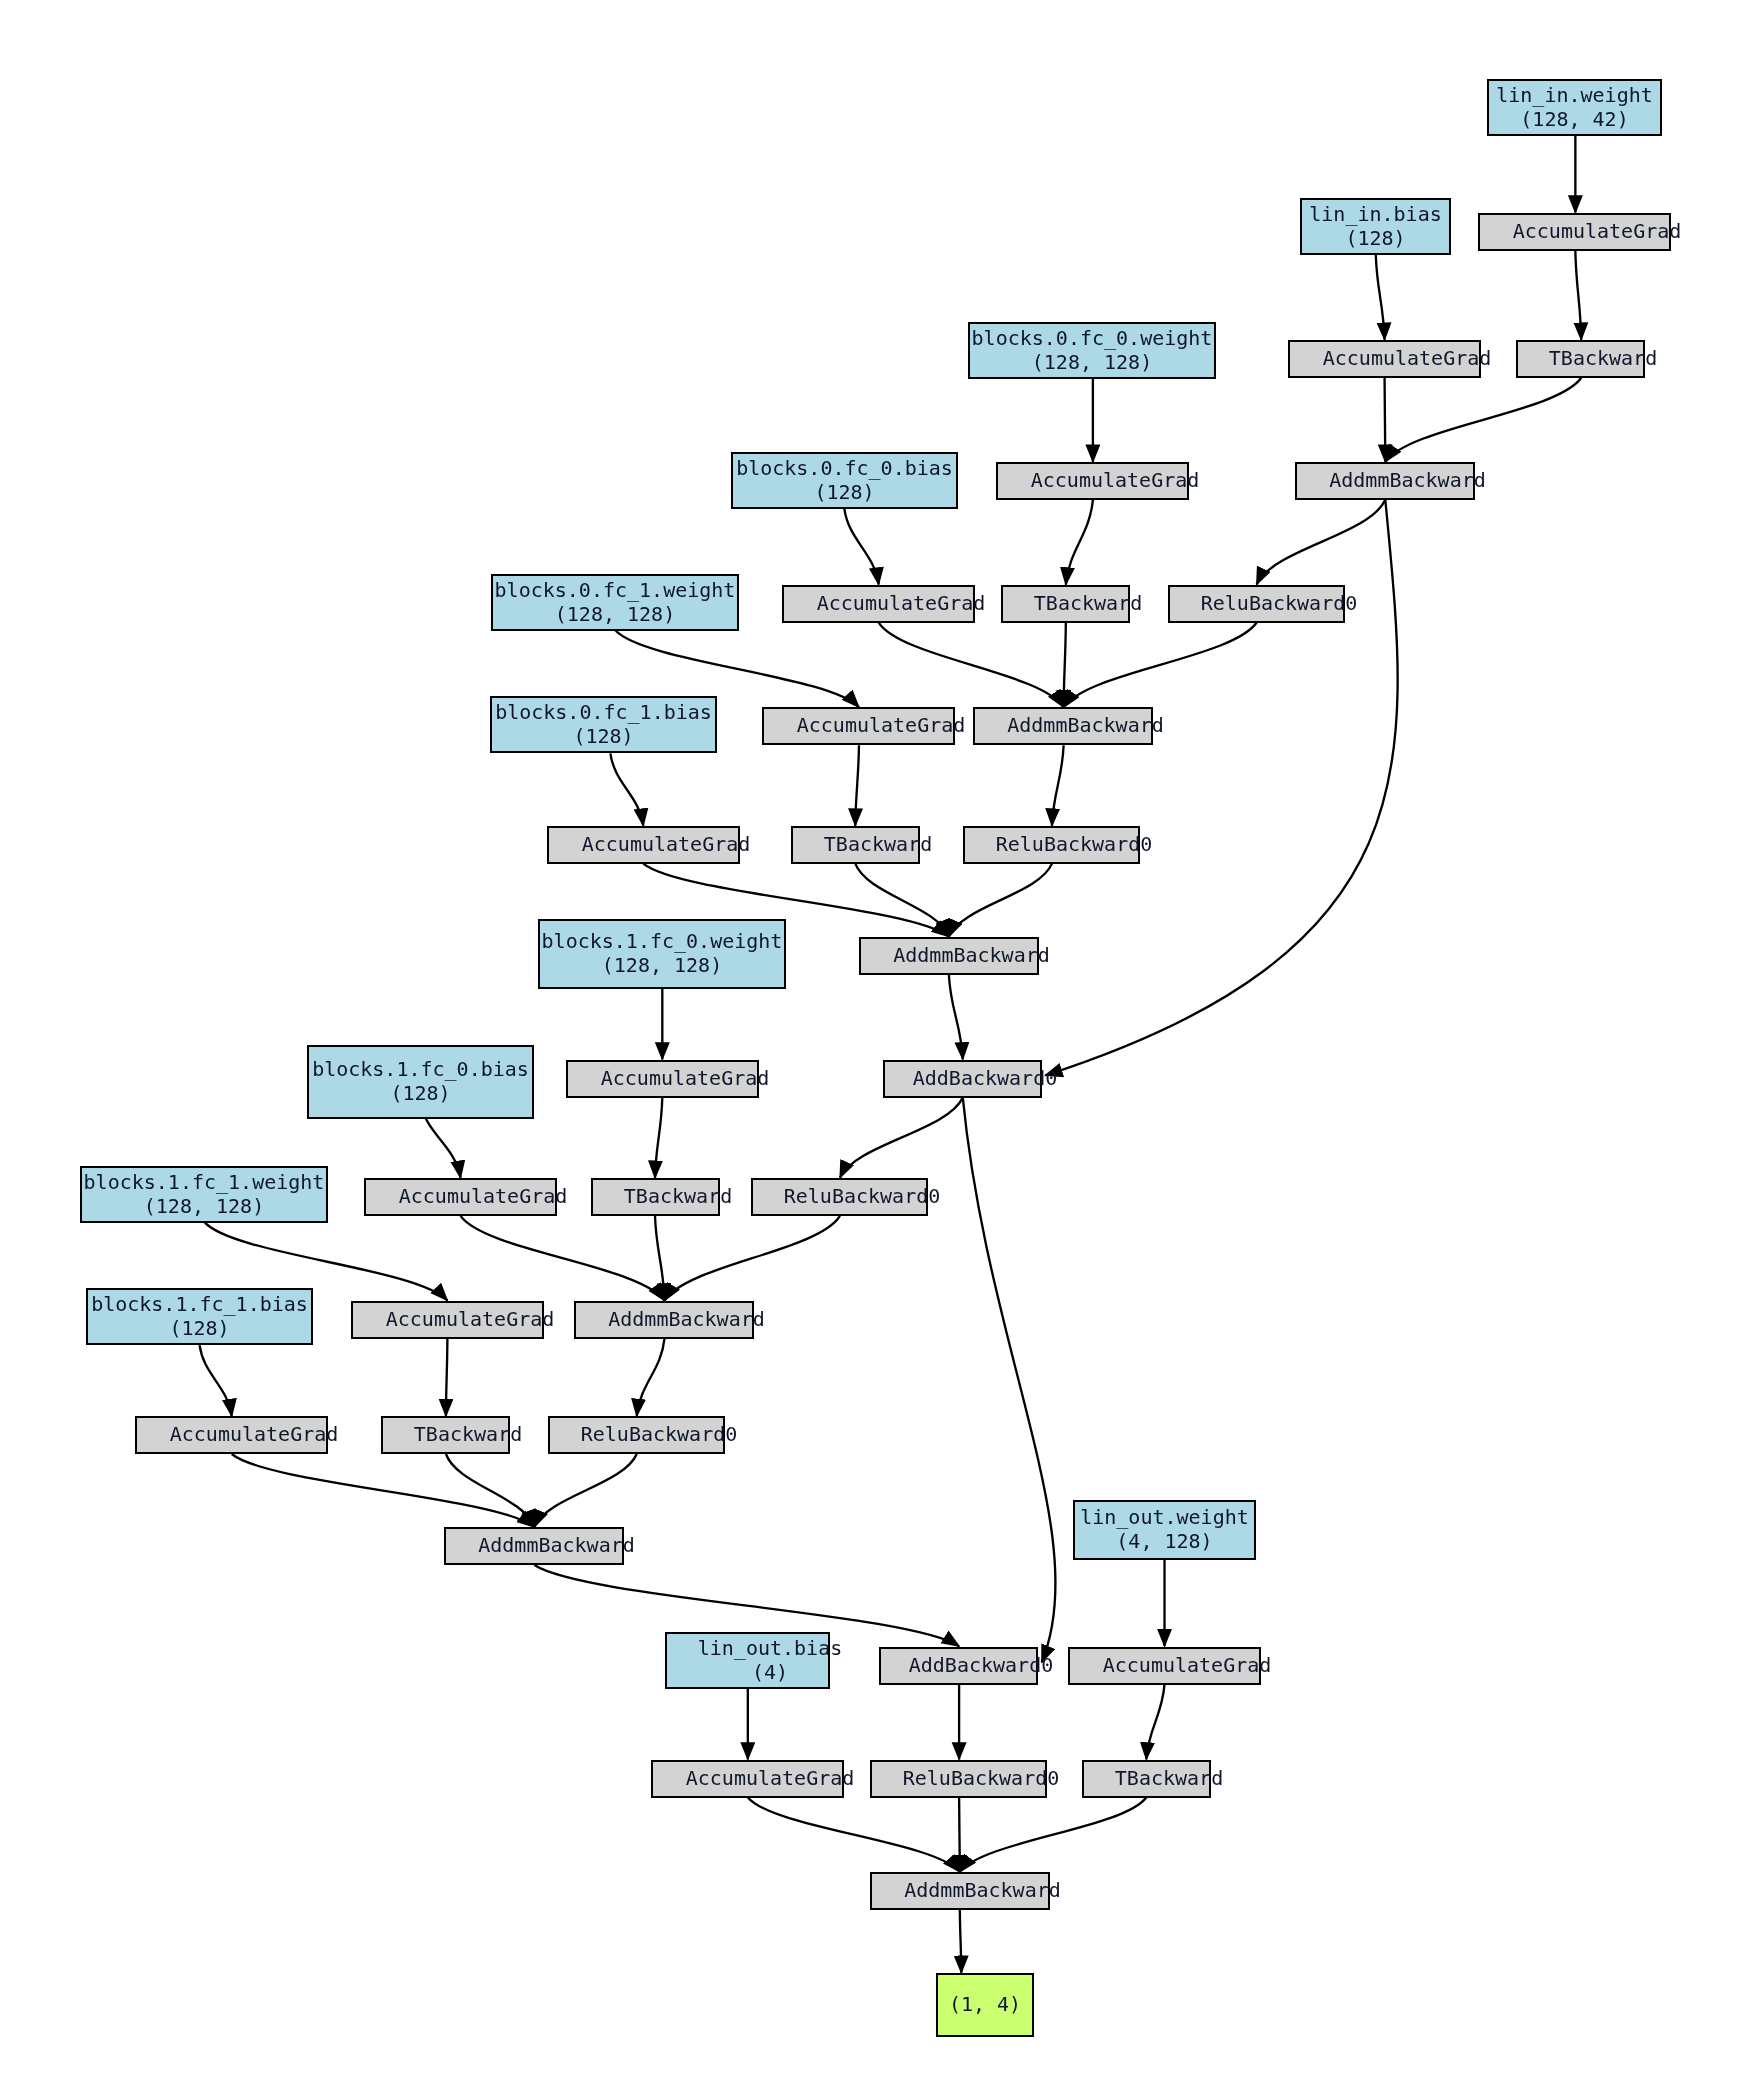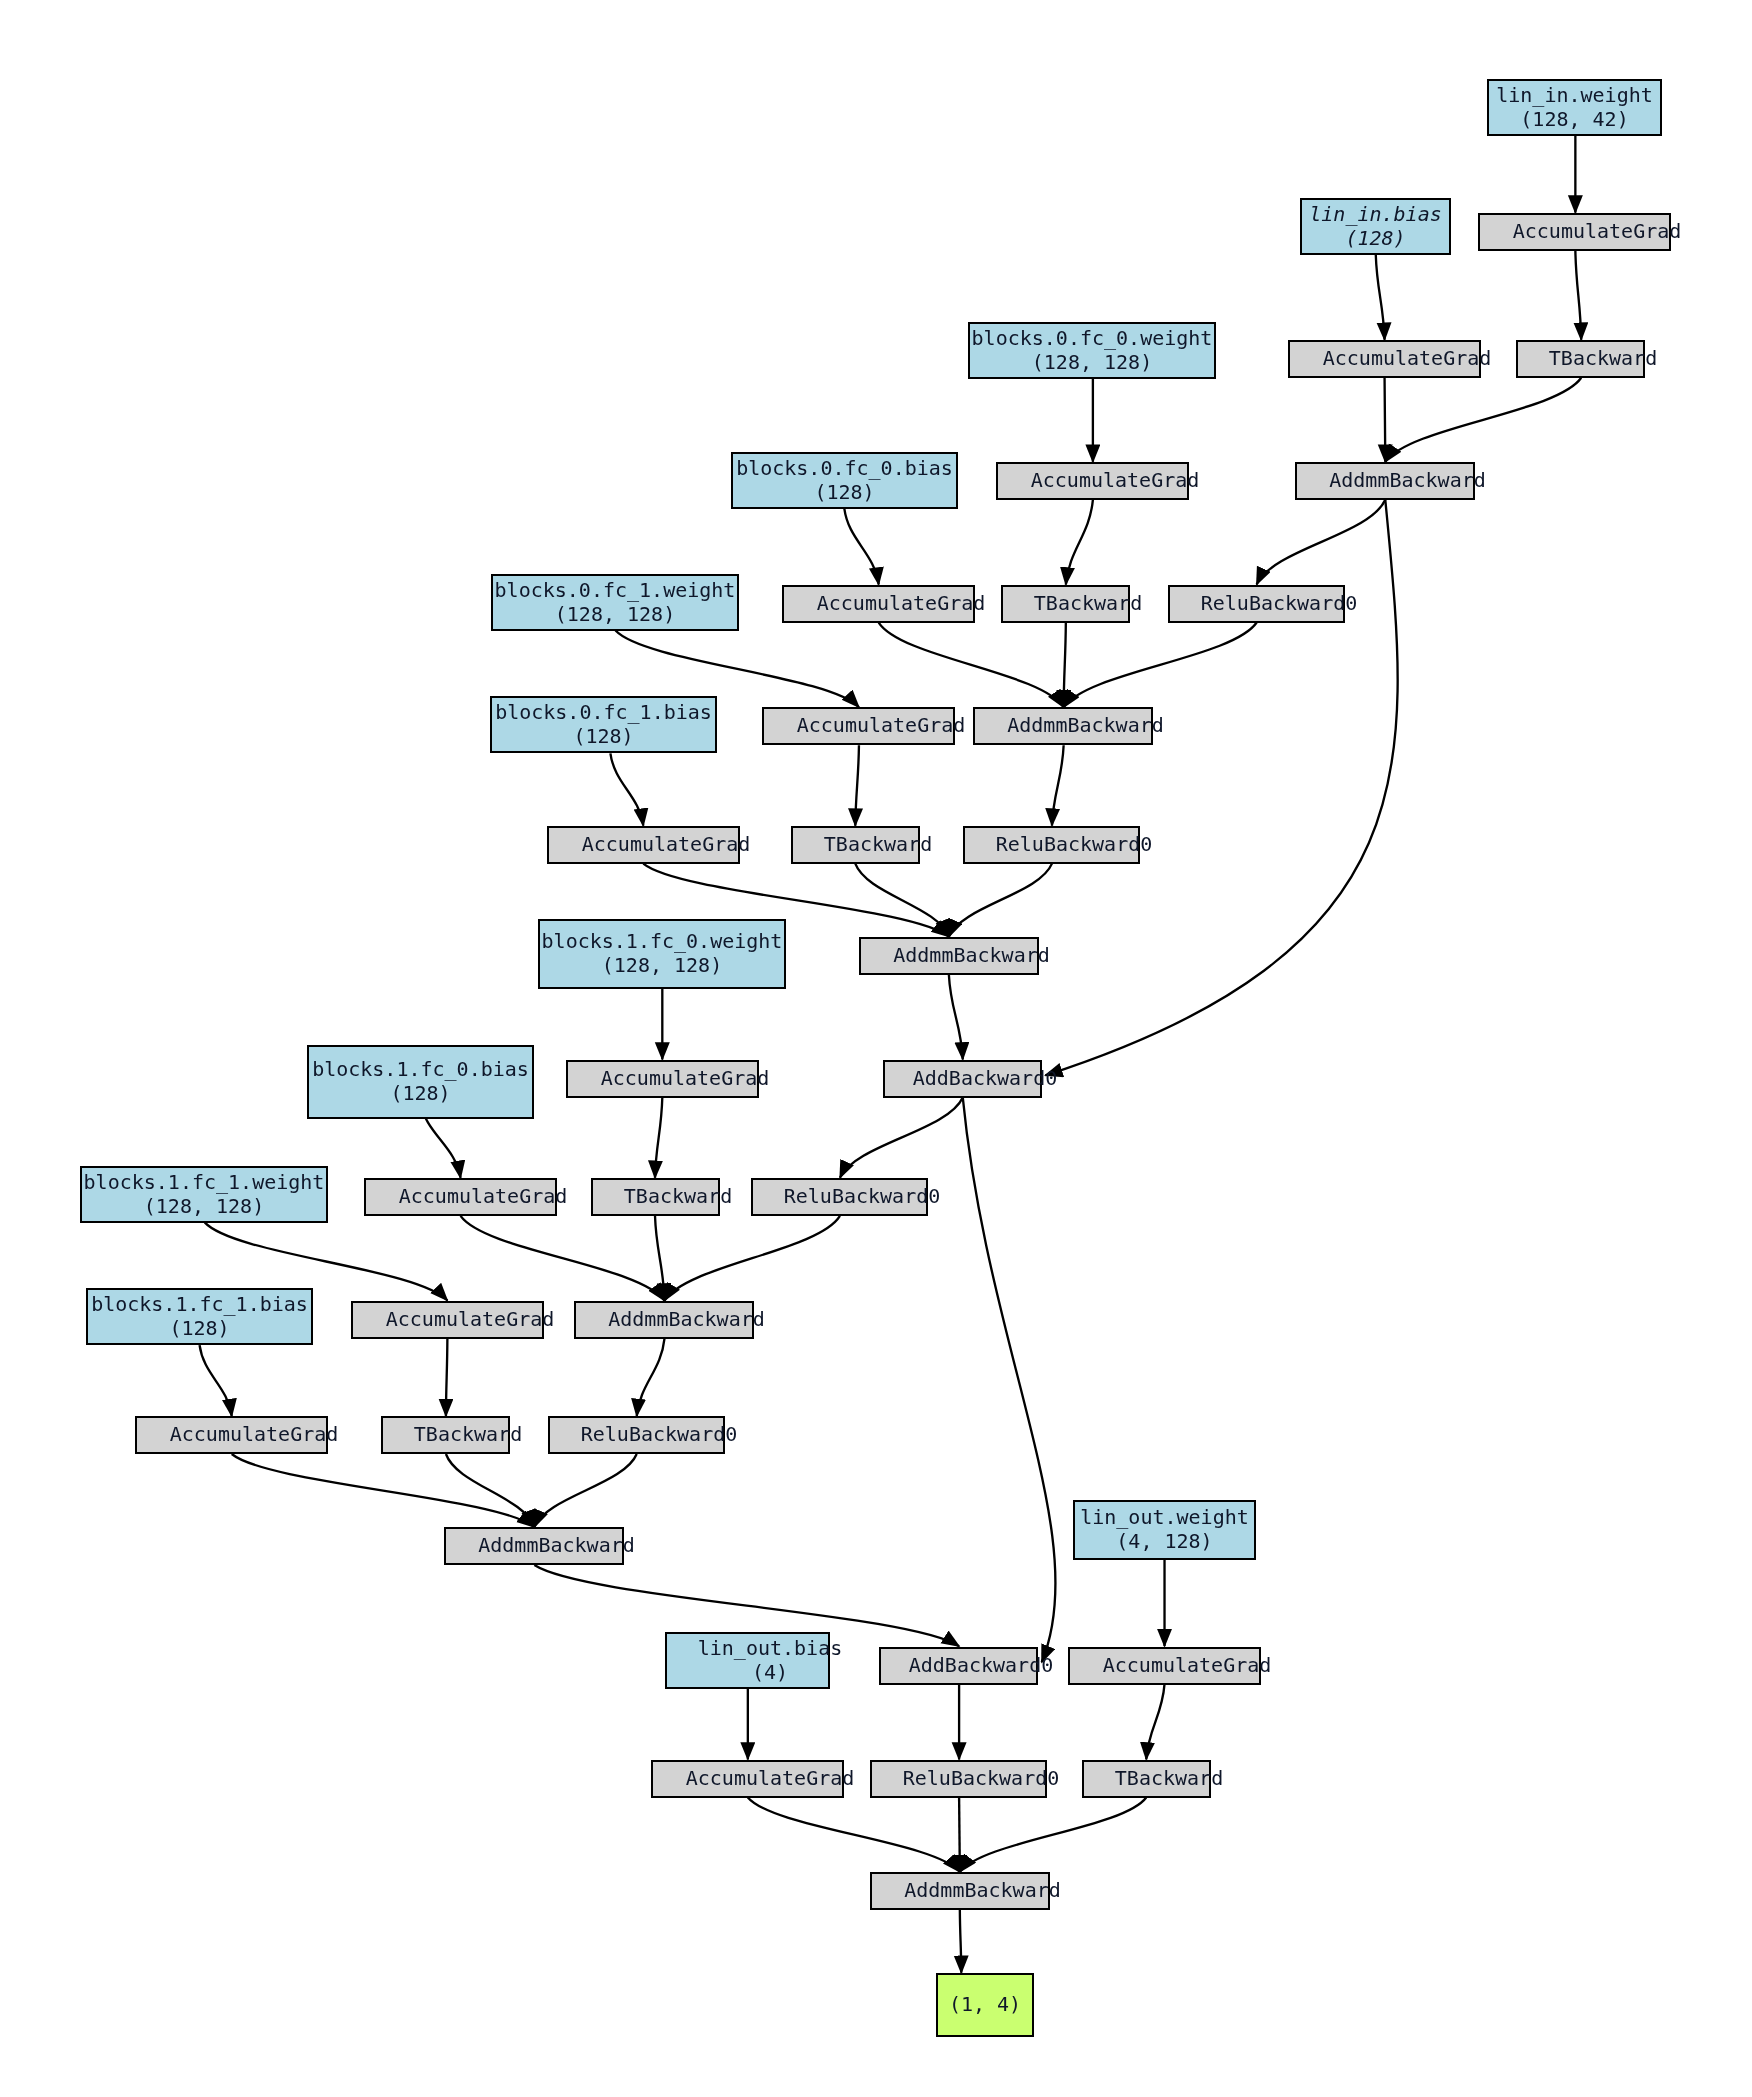--- a/index.html
+++ b/index.html
@@ -110,21 +110,21 @@
         <path d="M 1023 2311 C 1023 2351.74, 1023 2367.26, 1023 2408" fill="none" stroke="#000000" stroke-width="3.2" marker-end="url(#arrowhead)"></path>
         <path d="M 1023 2460 C 1059.25 2502.84, 1276.75 2519.16, 1313 2562" fill="none" stroke="#000000" stroke-width="3.2" marker-end="url(#arrowhead)"></path>
         <path d="M 1312 2460 C 1312.125 2502.84, 1312.875 2519.16, 1313 2562" fill="none" stroke="#000000" stroke-width="3.2" marker-end="url(#arrowhead)"></path>
         <path d="M 1568 2460 C 1536.125 2502.84, 1344.875 2519.16, 1313 2562" fill="none" stroke="#000000" stroke-width="3.2" marker-end="url(#arrowhead)"></path>
         <path d="M 1313 2614 C 1313.25 2650.12, 1314.75 2663.88, 1315 2700" fill="none" stroke="#000000" stroke-width="3.2" marker-end="url(#arrowhead)"></path>
       </g>
   </svg>
   <div id="node-layer">
       <div class="gnode n-param" style="left: 1487px; top: 79px; width: 175px; height: 57px;"><span class="nlabel">lin_in.weight</span><span class="nshape">(128, 42)</span></div>
       <div class="gnode n-op" style="left: 1478px; top: 213px; width: 193px; height: 38px;"><span class="nlabel">AccumulateGrad</span></div>
-      <div class="gnode n-param" style="left: 1300px; top: 198px; width: 151px; height: 57px; font-style: italic;"><span class="nlabel">lin_in.bias</span><span class="nshape">(128)</span></div>
+      <div class="gnode n-param" style="left: 1300px; top: 198px; width: 151px; height: 57px;"><span class="nlabel">lin_in.bias</span><span class="nshape">(128)</span></div>
       <div class="gnode n-op" style="left: 1516px; top: 340px; width: 129px; height: 38px;"><span class="nlabel">TBackward</span></div>
       <div class="gnode n-op" style="left: 1288px; top: 340px; width: 193px; height: 38px;"><span class="nlabel">AccumulateGrad</span></div>
       <div class="gnode n-op" style="left: 1295px; top: 462px; width: 180px; height: 38px;"><span class="nlabel">AddmmBackward</span></div>
       <div class="gnode n-param" style="left: 968px; top: 322px; width: 248px; height: 57px;"><span class="nlabel">blocks.0.fc_0.weight</span><span class="nshape">(128, 128)</span></div>
       <div class="gnode n-op" style="left: 996px; top: 462px; width: 193px; height: 38px;"><span class="nlabel">AccumulateGrad</span></div>
       <div class="gnode n-param" style="left: 731px; top: 452px; width: 227px; height: 57px;"><span class="nlabel">blocks.0.fc_0.bias</span><span class="nshape">(128)</span></div>
       <div class="gnode n-op" style="left: 1168px; top: 585px; width: 177px; height: 38px;"><span class="nlabel">ReluBackward0</span></div>
       <div class="gnode n-op" style="left: 1001px; top: 585px; width: 129px; height: 38px;"><span class="nlabel">TBackward</span></div>
       <div class="gnode n-op" style="left: 782px; top: 585px; width: 193px; height: 38px;"><span class="nlabel">AccumulateGrad</span></div>
       <div class="gnode n-op" style="left: 973px; top: 707px; width: 180px; height: 38px;"><span class="nlabel">AddmmBackward</span></div>

